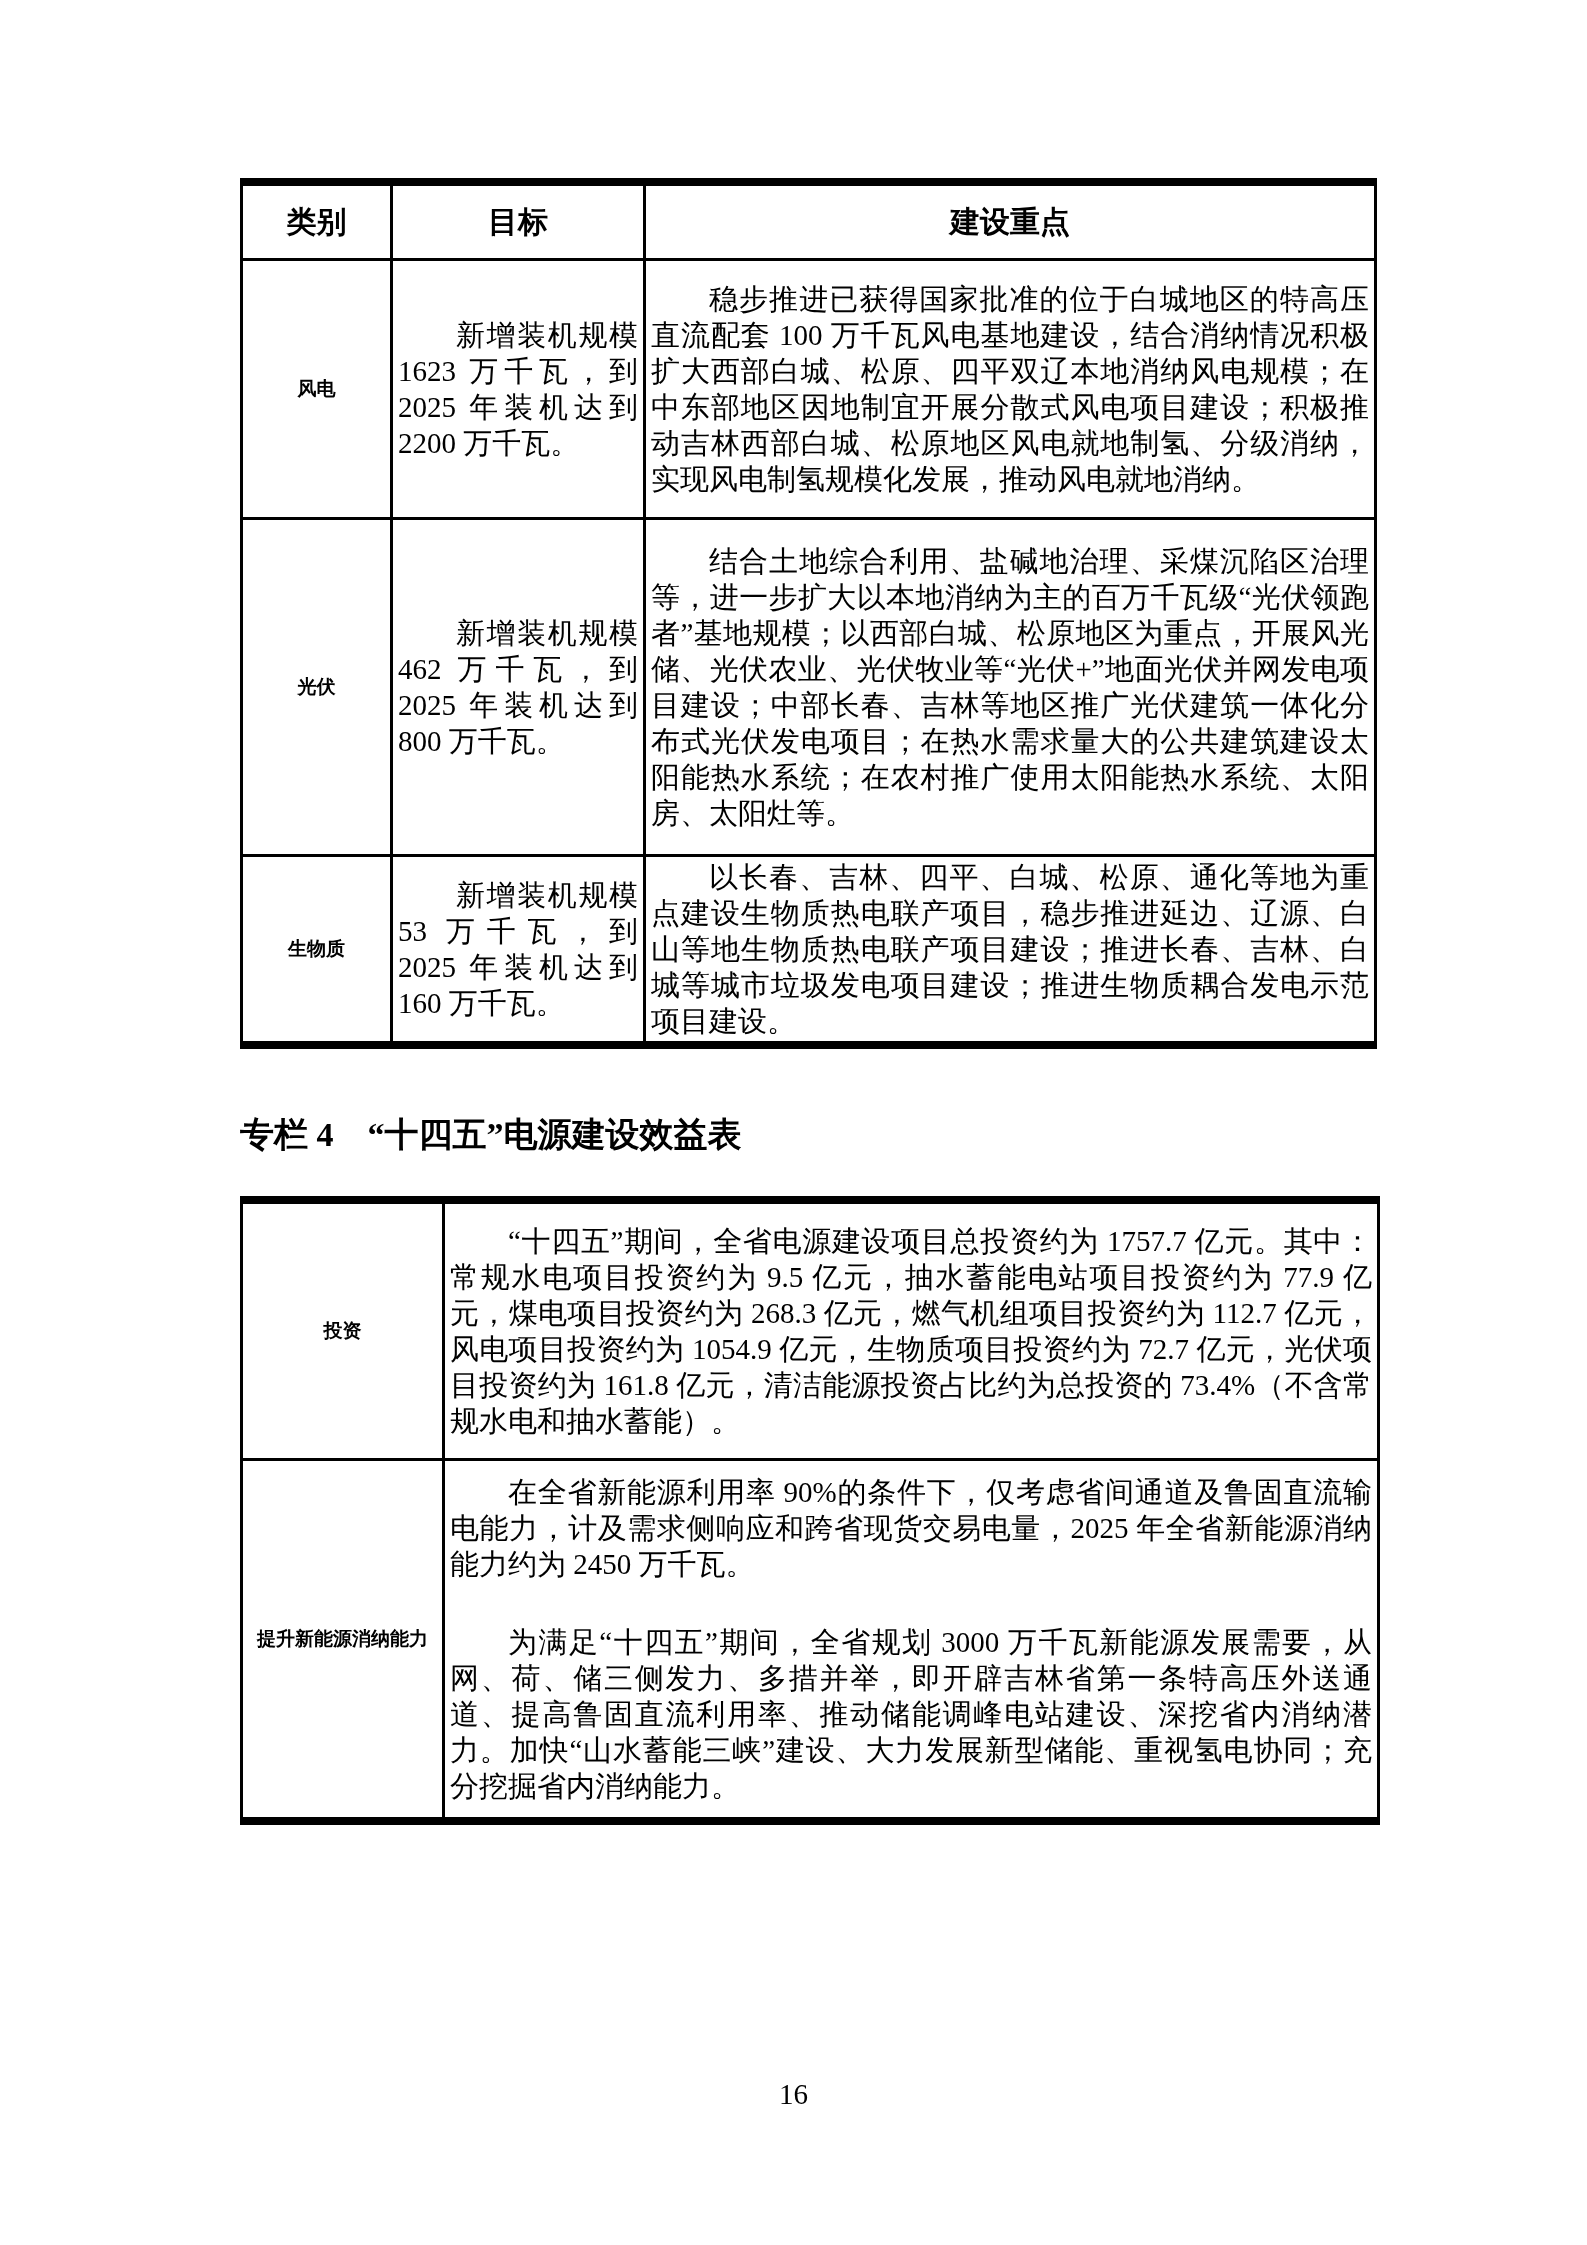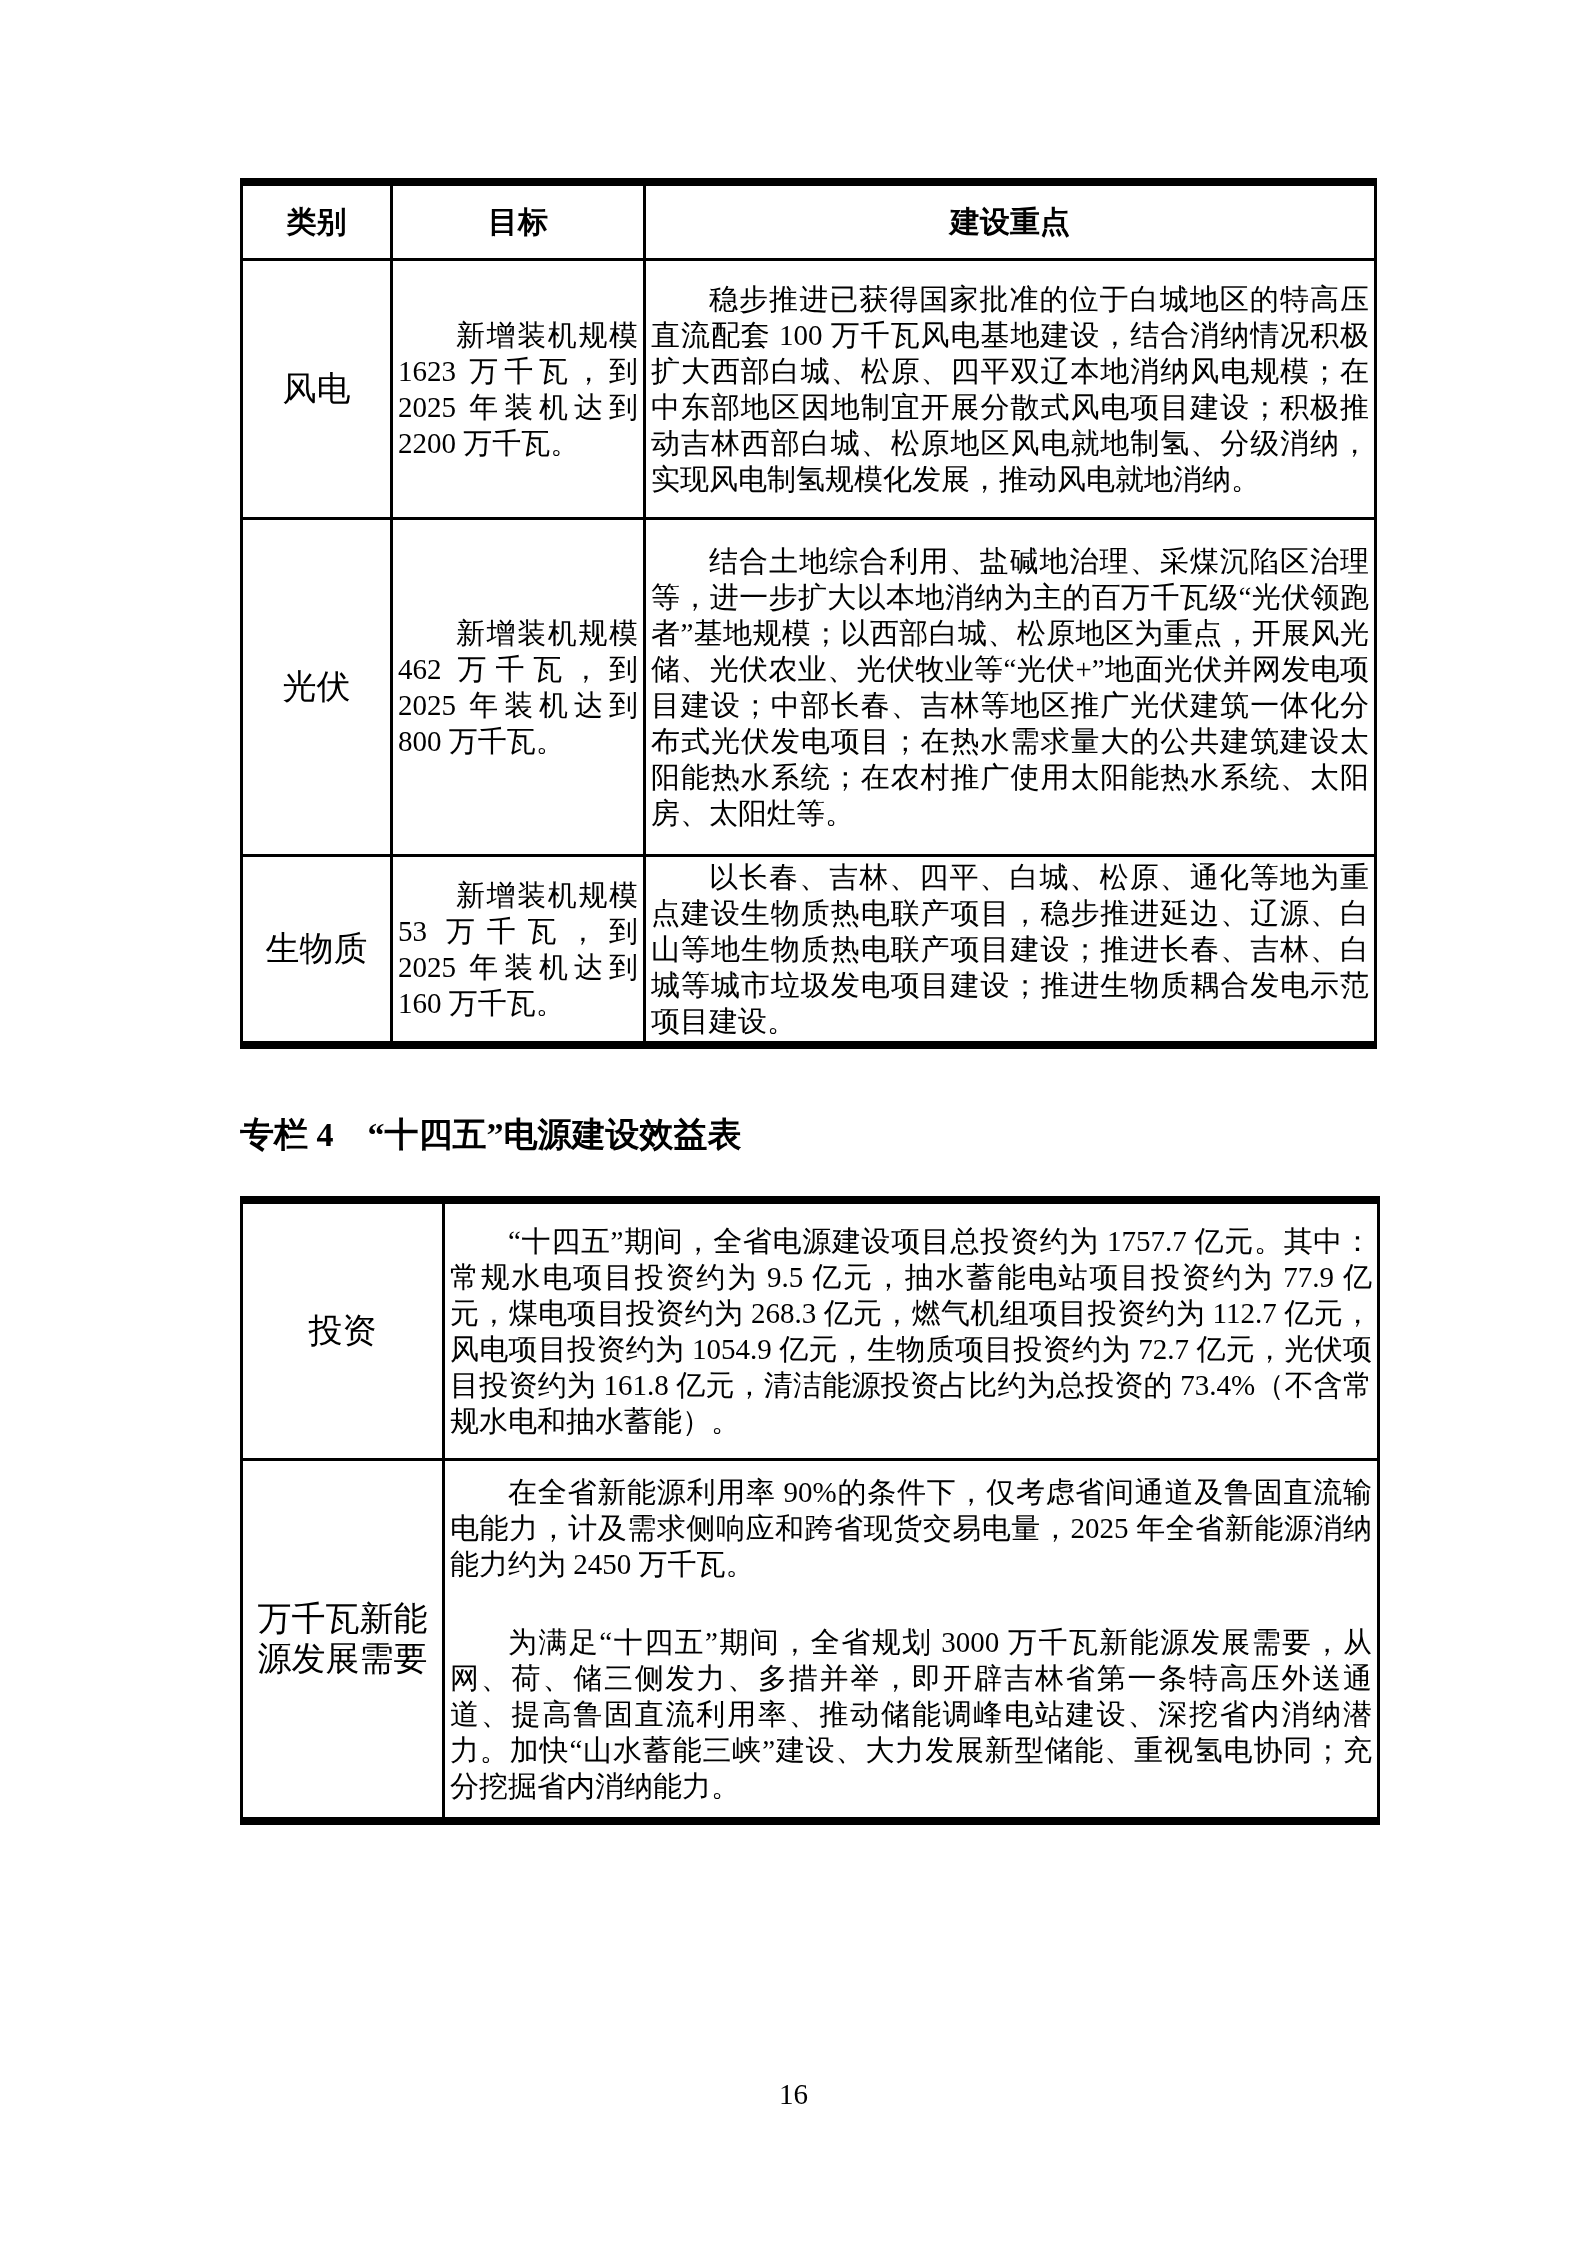--- a/index.html
+++ b/index.html
@@ -41,23 +41,23 @@
   table.t2 col.c-ben   { width: 202px; }
   table.t2 col.c-det   { width: 935px; }
 
   th.head {
     font-weight: bold;
     text-align: center;
     height: 68px;
     font-size: 30px;
   }
   td.label {
-    font-weight: normal;
+    font-weight: bold;
     text-align: center;
-    font-size: 34px;
+    font-size: 19px;
     line-height: 40px;
   }
   td.body-cell p {
     margin: 0;
     text-indent: 2em;
     text-align: justify;
     text-align-last: left;
   }
   td.body-cell p + p {
     margin-top: 42px;
@@ -139,21 +139,21 @@
         <col class="c-det">
     </colgroup>
     <tbody>
     <tr class="r-inv">
       <td class="label">投资</td>
       <td class="body-cell">
         <p>“十四五”期间，全省电源建设项目总投资约为 1757.7 亿元。其中：常规水电项目投资约为 9.5 亿元，抽水蓄能电站项目投资约为 77.9 亿元，煤电项目投资约为 268.3 亿元，燃气机组项目投资约为 112.7 亿元，风电项目投资约为 1054.9 亿元，生物质项目投资约为 72.7 亿元，光伏项目投资约为 161.8 亿元，清洁能源投资占比约为总投资的 73.4%（不含常规水电和抽水蓄能）。</p>
       </td>
     </tr>
     <tr class="r-cap">
-      <td class="label">万千瓦新能源发展需要</td>
+      <td class="label">提升新能源消纳能力</td>
       <td class="body-cell">
         <p>在全省新能源利用率 90%的条件下，仅考虑省间通道及鲁固直流输电能力，计及需求侧响应和跨省现货交易电量，2025 年全省新能源消纳能力约为 2450 万千瓦。</p>
         <p>为满足“十四五”期间，全省规划 3000 万千瓦新能源发展需要，从网、荷、储三侧发力、多措并举，即开辟吉林省第一条特高压外送通道、提高鲁固直流利用率、推动储能调峰电站建设、深挖省内消纳潜力。加快“山水蓄能三峡”建设、大力发展新型储能、重视氢电协同；充分挖掘省内消纳能力。</p>
       </td>
     </tr>
   </tbody>
     </table>
 
 </div>
 

